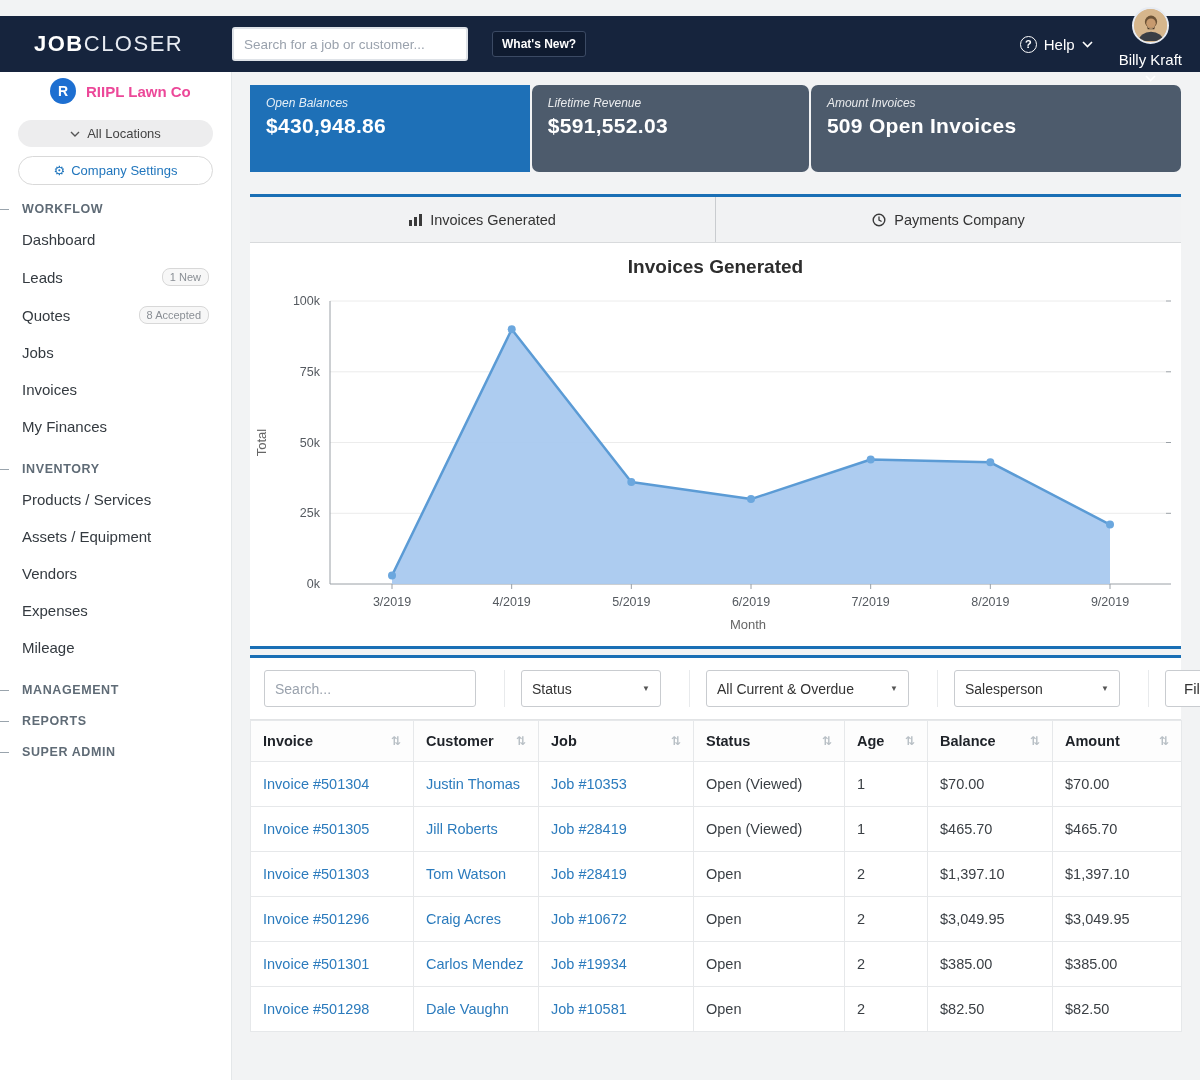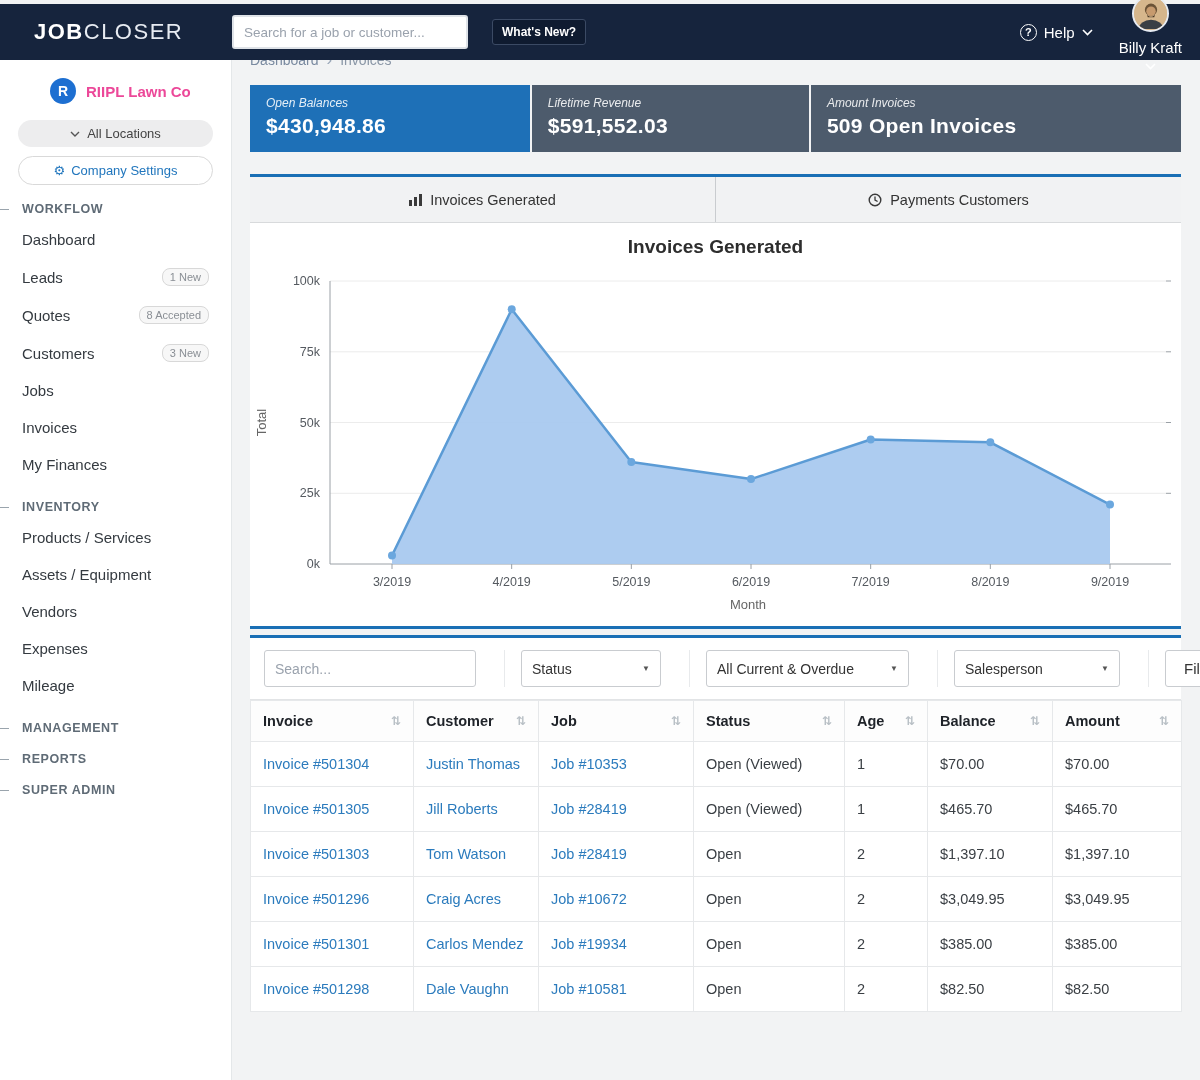--- a/index.html
+++ b/index.html
@@ -1,20 +1,20 @@
 <!DOCTYPE html>
 <html><head>
 <meta charset="utf-8">
 <style>
   * { box-sizing: border-box; margin: 0; padding: 0; }
   html,body { width:1200px; height:1080px; overflow:hidden; }
   body { font-family:"Liberation Sans","DejaVu Sans",sans-serif; background:#f2f3f4; color:#333; }
 
   
-  .topbar { position:fixed; top:4px; left:0; width:1200px; height:56px; background:#16243d;
+  .topbar { position:fixed; top:16px; left:0; width:1200px; height:56px; background:#16243d;
             display:flex; align-items:center; z-index:10; }
   .logo { width:232px; padding-left:34px; color:#fff; font-size:22px; letter-spacing:1.5px; cursor:pointer; }
   .logo-bold { font-weight:800; }
   .logo-light { font-weight:300; color:#e7ebf2; }
   .top-search { width:236px; height:34px; border:2px solid #dfe3e8; border-radius:3px; padding:0 10px;
                 font-size:13.5px; color:#333; outline:none; background:#fff; font-family:inherit;}
   .top-search::placeholder { color:#9aa2ad; }
   .whats-new { margin-left:24px; background:#0f1b30; border:1px solid #3b4a64; color:#fff;
                font-weight:bold; font-size:12px; padding:5px 9px; border-radius:3px; cursor:pointer;
                font-family:inherit; }
@@ -58,23 +58,23 @@
   .page-title { color:#1e3c74; font-size:21px; font-weight:bold; }
   .breadcrumb { margin-top:9px; font-size:14px; color:#8a96a6; display:flex; align-items:center; gap:8px; }
   .breadcrumb a { color:#7a8aa0; text-decoration:none; cursor:pointer; }
   .crumb-sep { color:#9aa7b8; font-size:17px; line-height:1; }
   .actions-btn { background:#fff; border:2px solid #1b2b44; border-radius:20px; padding:8px 18px;
                  font-size:15px; font-weight:bold; color:#1b2b44; cursor:pointer; display:flex;
                  align-items:center; gap:9px; font-family:inherit; }
 
   
   .stats { display:flex; gap:2px; margin-top:17px; }
-  .stat-card { height:67px; padding:11px 16px; color:#fff; cursor:default; }
+  .stat-card { height:87px; padding:11px 16px; color:#fff; cursor:default; }
   .stat-card.blue  { background:#1e70b7; flex:277 0 0; }
-  .stat-card.slate { background:#4d5b6c; }
+  .stat-card.slate { background:#4d5b6c;border-radius:7px; }
   .stat-card.s2 { flex:274 0 0; }
   .stat-card.s3 { flex:378 0 0; }
   .stat-label { font-size:12px; font-style:italic; color:rgba(255,255,255,.88); }
   .stat-value { font-size:21px; font-weight:bold; margin-top:4px; letter-spacing:.3px; }
 
   
   .panel { margin-top:22px; border-top:3px solid #1a6fb5; border-bottom:3px solid #1a6fb5; background:#fff; }
   .tabs { display:flex; background:#f1f2f3; border-bottom:1px solid #d8dadc; height:46px; }
   .tab { flex:1; display:flex; align-items:center; justify-content:center; gap:8px;
          font-size:14.5px; color:#333; cursor:pointer; }
@@ -167,24 +167,20 @@
       </div>
       <div class="side-item">
         <span>Leads</span>
         <span class="badge">1 New</span>
       </div>
       <div class="side-item">
         <span>Quotes</span>
         <span class="badge">8 Accepted</span>
       </div>
       <div class="side-item">
-        <span>Customers</span>
-        <span class="badge">3 New</span>
-      </div>
-      <div class="side-item">
         <span>Jobs</span>
       </div>
       <div class="side-item">
         <span>Invoices</span>
       </div>
       <div class="side-item">
         <span>My Finances</span>
       </div>
       <div class="side-section">
         <span class="tick"></span>
@@ -262,21 +258,21 @@
             <rect x="5" y="3" width="3" height="9"></rect>
             <rect x="10" y="0" width="3" height="12"></rect>
           </svg>
         <span>Invoices Generated</span>
       </div>
       <div class="tab">
         <svg width="14" height="14" viewBox="0 0 14 14">
             <circle cx="7" cy="7" r="5.8" fill="none" stroke="#3a3a3a" stroke-width="1.4"></circle>
             <path d="M7 3.6V7l2.6 1.5" fill="none" stroke="#3a3a3a" stroke-width="1.3"></path>
           </svg>
-        <span>Payments Customers</span>
+        <span>Payments Company</span>
       </div>
     </div>
     <div class="chart-wrap">
       <div class="chart-title">Invoices Generated</div>
       <div id="chart-svg-holder"><svg width="931" height="362" viewBox="0 0 931 362">
             <line x1="80" y1="306.0" x2="916" y2="306.0" stroke="#9aa0a6" stroke-width="1"></line>
             <line x1="916" y1="306.0" x2="921" y2="306.0" stroke="#9aa0a6" stroke-width="1"></line>
             <text x="70" y="310" text-anchor="end" class="tick-label">0k</text>
             <line x1="80" y1="235.3" x2="916" y2="235.3" stroke="#ececec" stroke-width="1"></line>
             <line x1="916" y1="235.3" x2="921" y2="235.3" stroke="#9aa0a6" stroke-width="1"></line>

